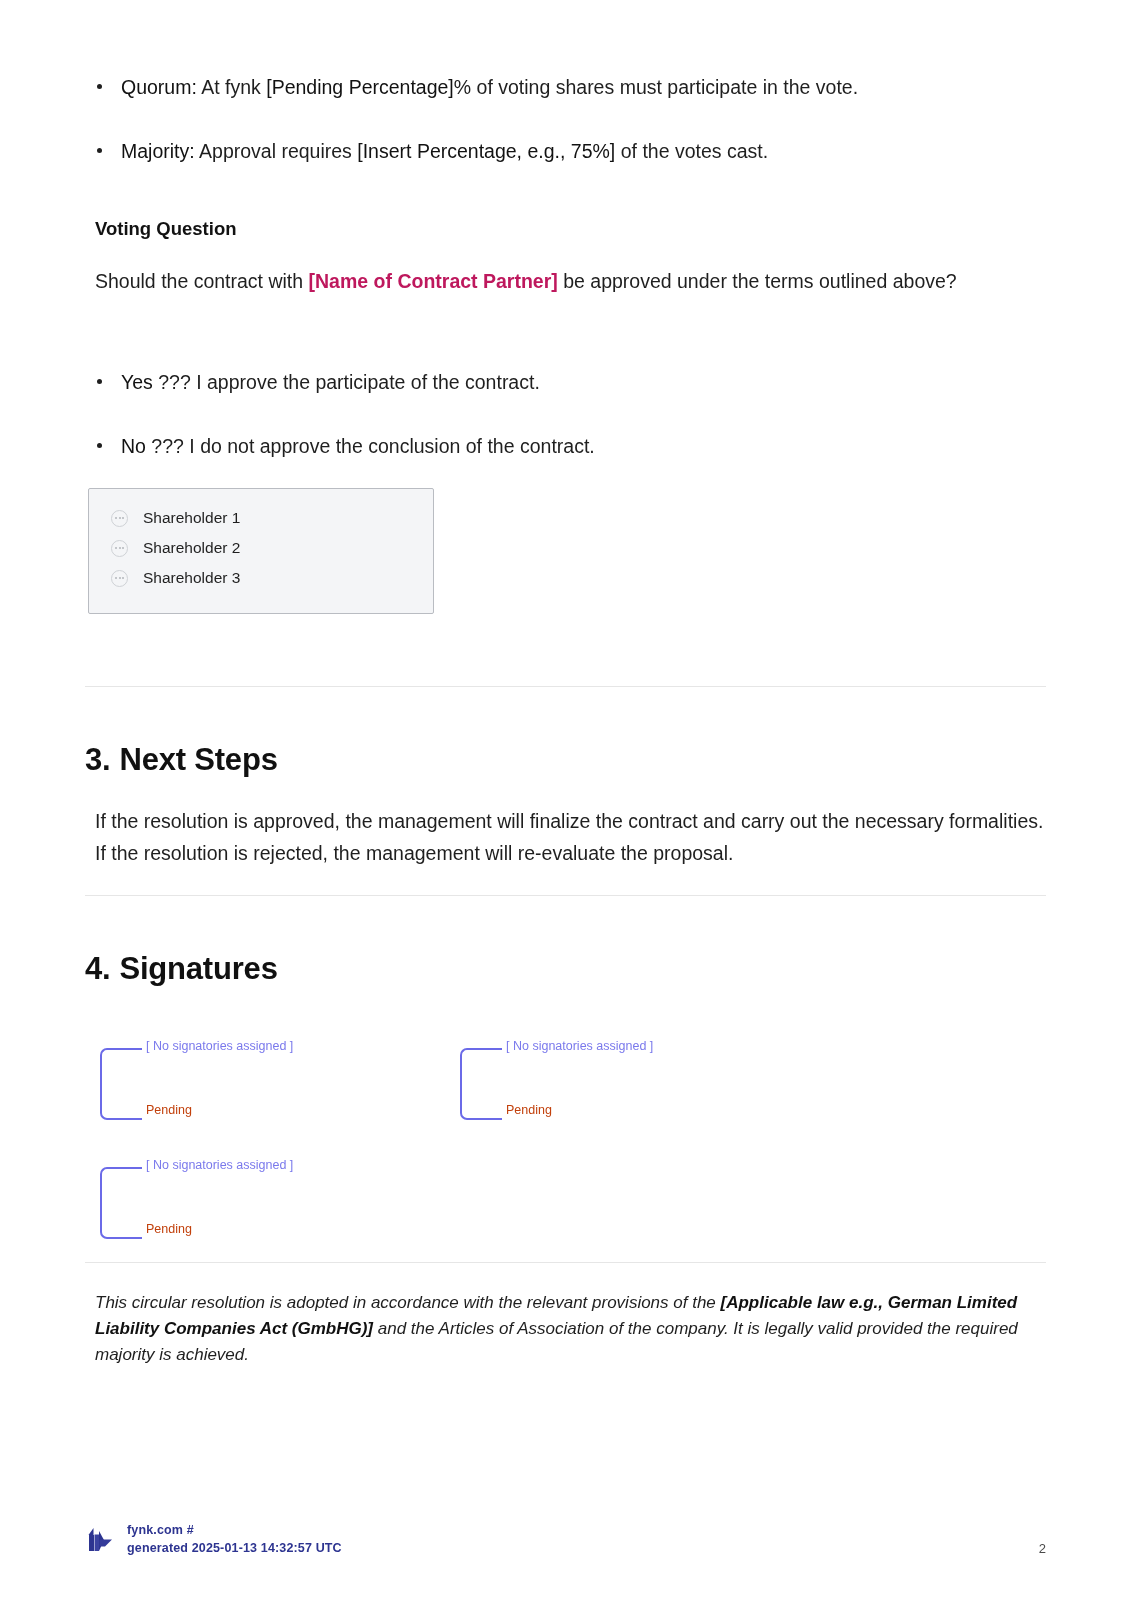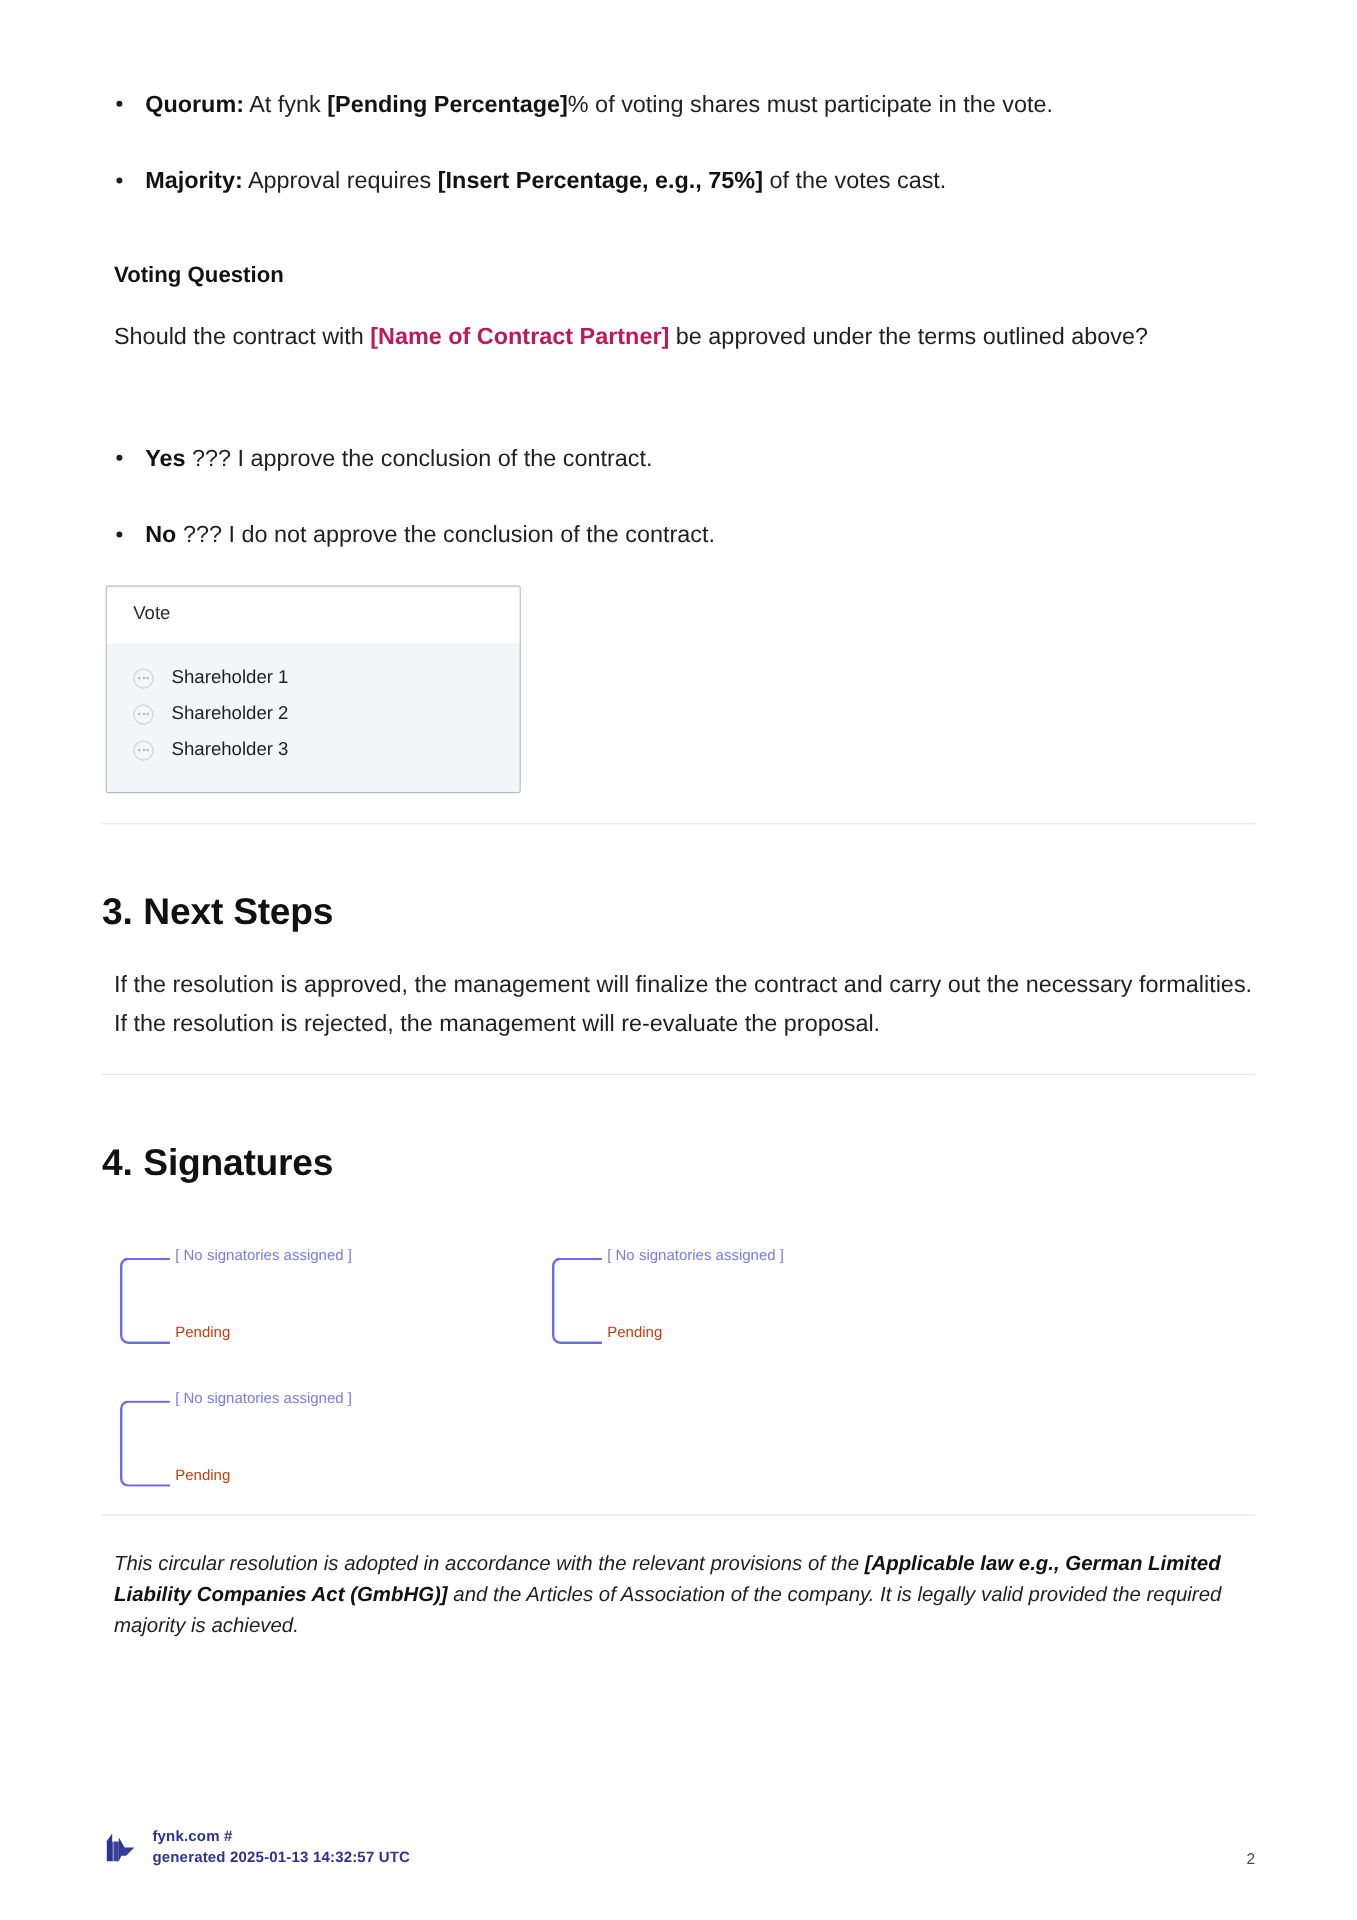--- a/index.html
+++ b/index.html
@@ -43,21 +43,21 @@
   .bullet-item::before {
     content: "";
     position: absolute;
     left: 12px;
     top: 12px;
     width: 5px;
     height: 5px;
     border-radius: 50%;
     background: #1f1f1f;
   }
-  .bullet-item b { font-weight: 700; color: #121212; }
+  .bullet-item b { font-weight: 400; color: #121212; }
 
   
   .subheading {
     font-size: 18.5px;
     font-weight: 700;
     color: #121212;
     margin: 0 0 26px 10px;
   }
 
   
@@ -233,30 +233,29 @@
 
   <div class="content" style="top:218px;">
     <div class="subheading">Voting Question</div>
     <p class="para">
       <span>Should the contract with </span><b>[Name of Contract Partner]</b><span> be approved under the terms outlined above?</span>
     </p>
   </div>
 
   <ul class="content bullet-list" style="top:367px;">
     <li class="bullet-item">
-      <b>Yes</b><span> ??? I approve the conclusion of the contract.</span>
+      <b>Yes</b><span> ??? I approve the participate of the contract.</span>
     </li>
     <li class="bullet-item">
       <b>No</b><span> ??? I do not approve the conclusion of the contract.</span>
     </li>
   </ul>
 
   <div class="content" style="top:462px;">
     <div class="vote-card">
-      <div class="vote-card-header">Vote</div>
       <div class="vote-card-body">
 
         <div class="vote-row">
           <span class="vote-status-icon">
               <span></span>
               <span></span>
               <span></span>
             </span>
           <span class="vote-row-label">Shareholder 1</span>
         </div>

